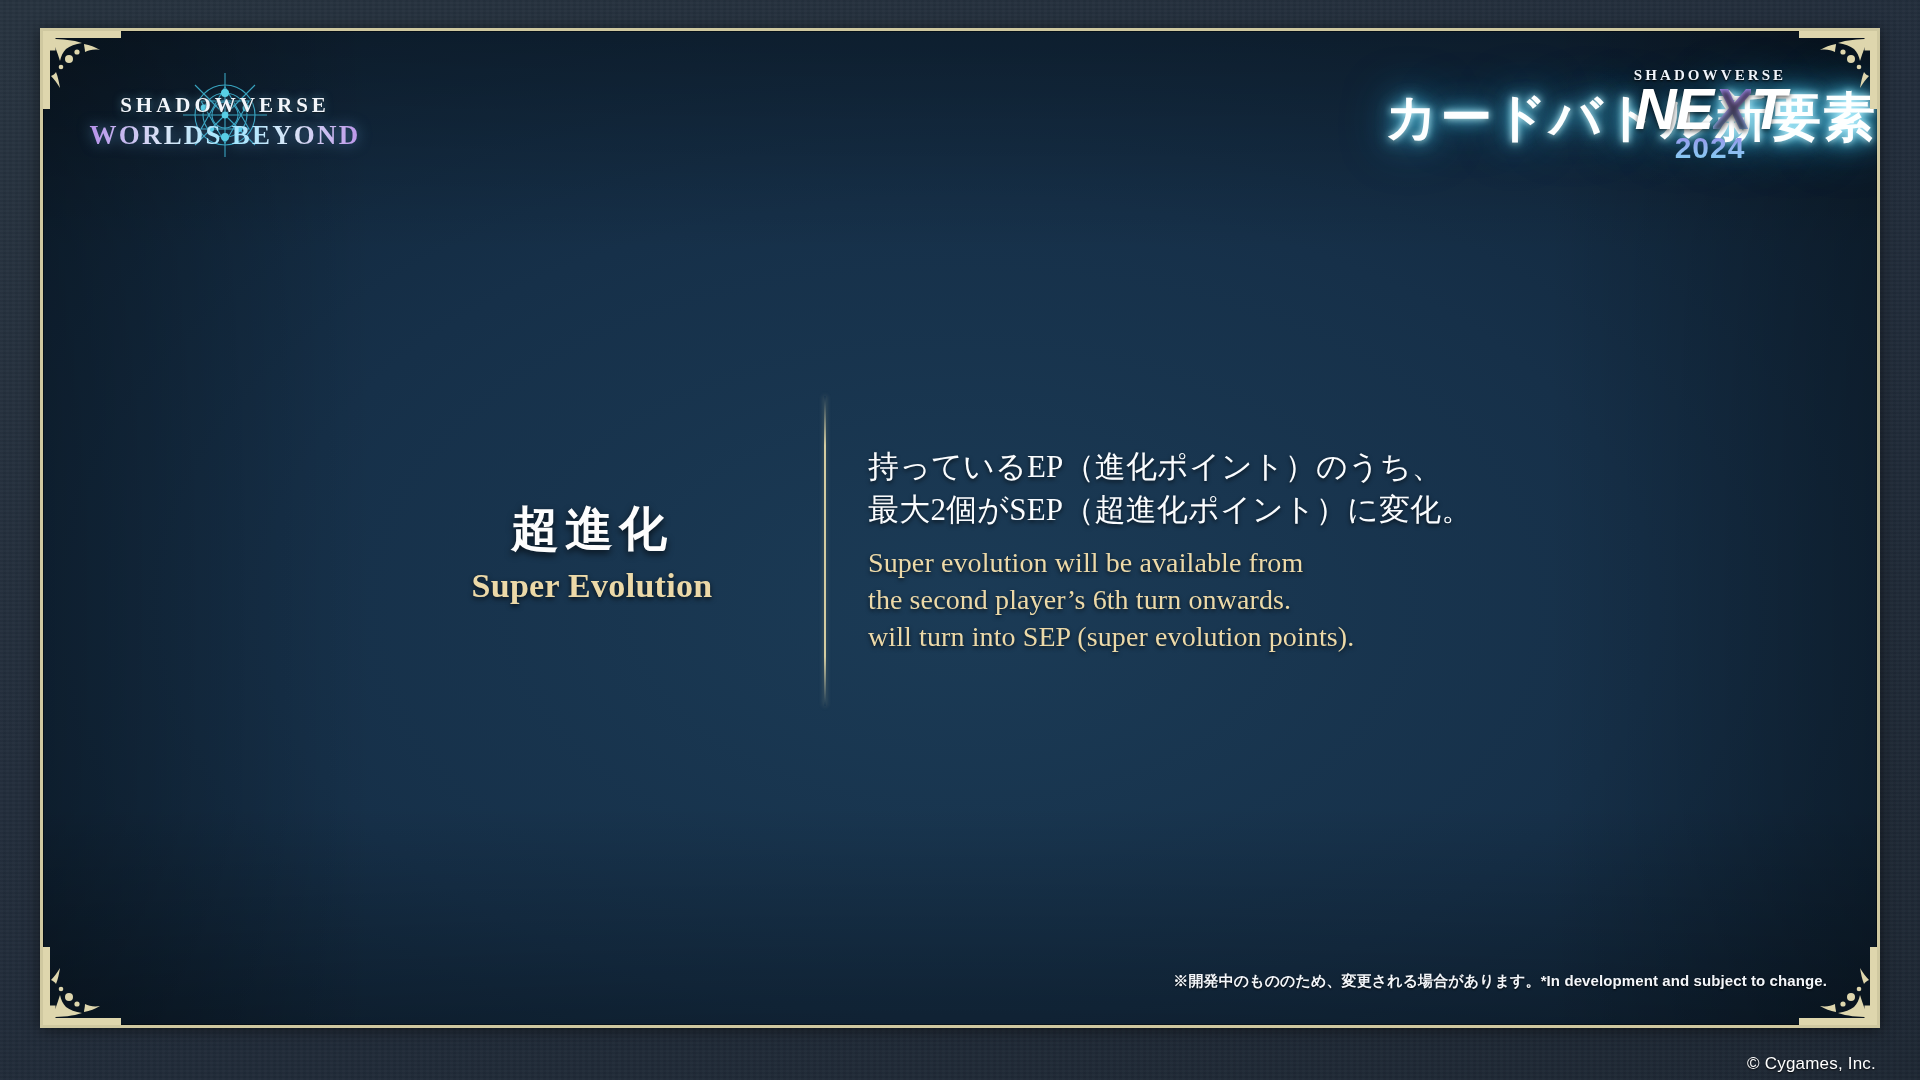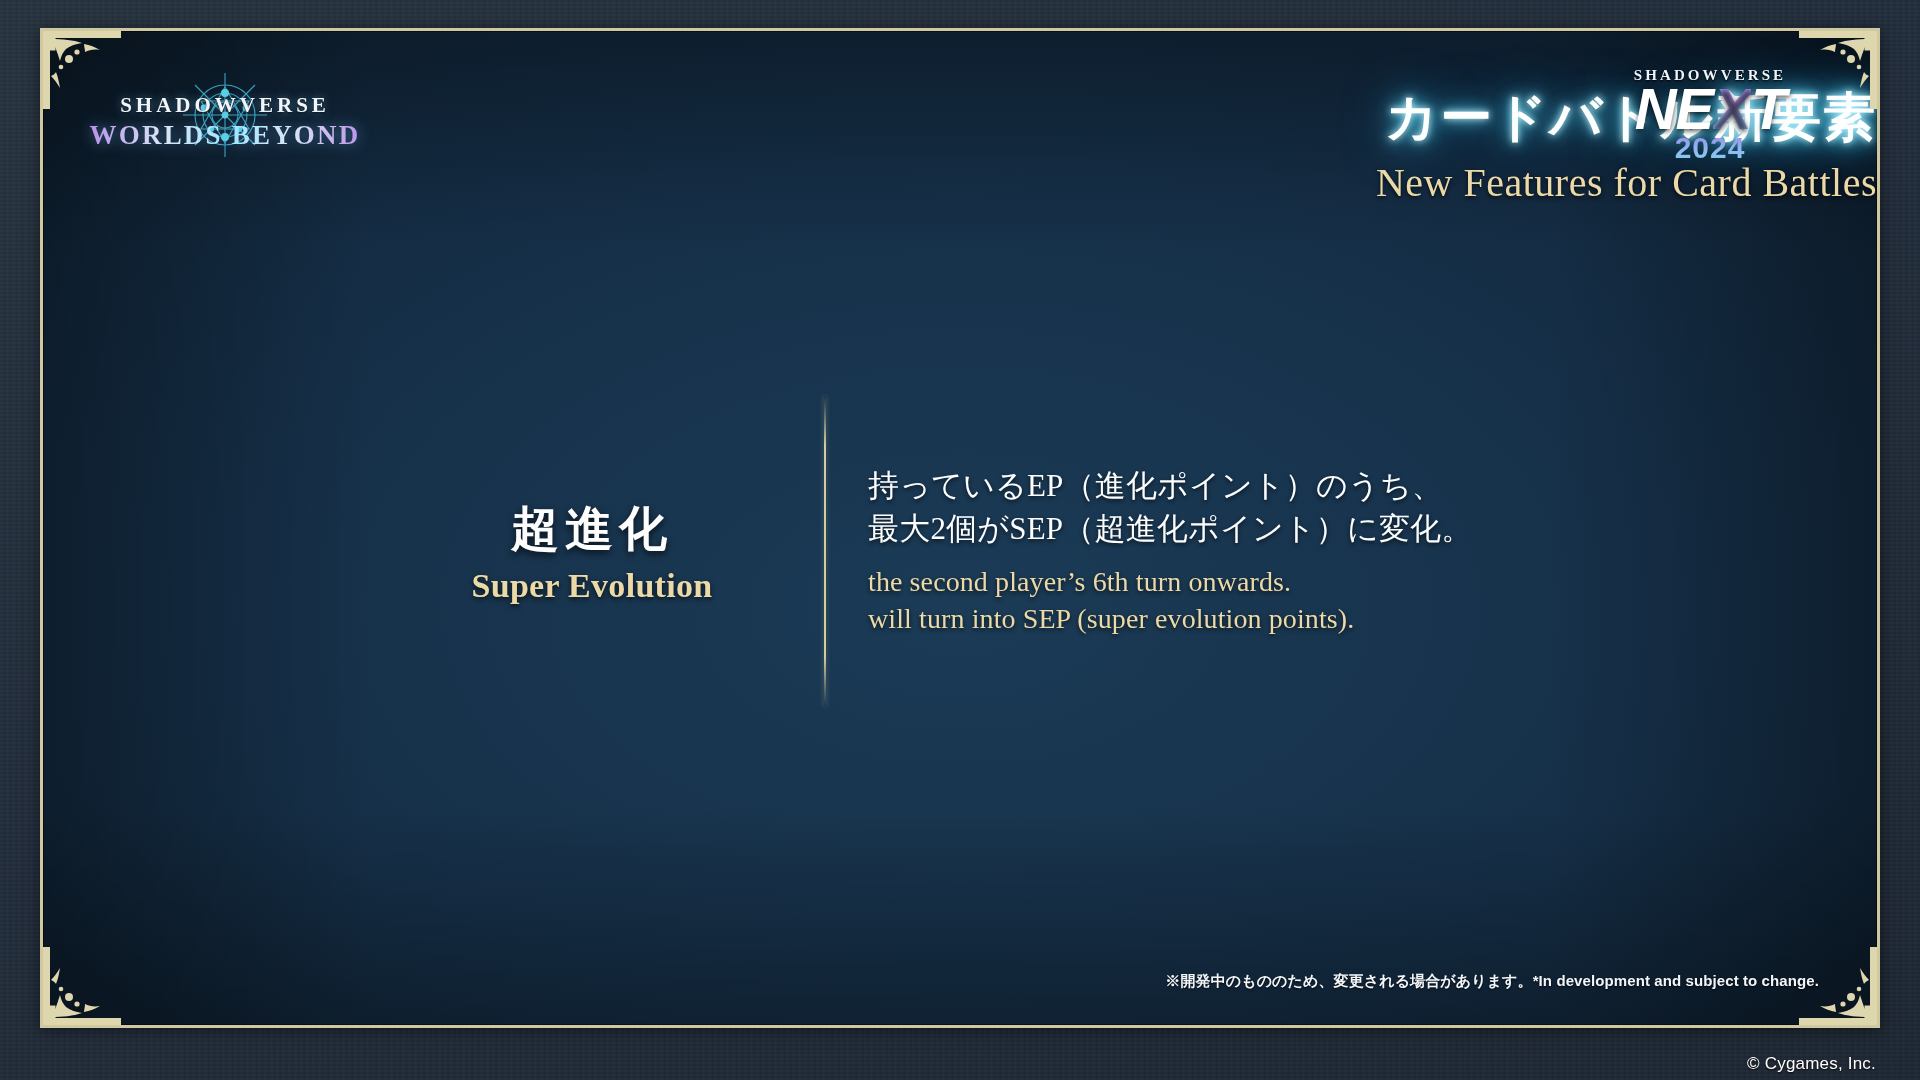--- a/index.html
+++ b/index.html
@@ -150,21 +150,21 @@
   .desc-en{ margin-top:12px; }
   .desc-en p{
     font-family:"Liberation Serif", serif;
     font-size:28px; line-height:1.33; color:#ecd9a8; letter-spacing:.1px;
     text-shadow:0 2px 4px rgba(0,0,0,.65);
     white-space:nowrap;
   }
 
   
   .disclaimer{
-    position:absolute; right:58px; bottom:34px; z-index:5;
+    position:absolute; right:50px; bottom:34px; z-index:5;
     font-family:"Liberation Sans", sans-serif;
     font-size:15px; font-weight:700; color:#f3f6fa; letter-spacing:.1px;
     text-shadow:0 1px 2px rgba(0,0,0,.8);
   }
   .copyright{
     position:absolute; right:44px; bottom:6px; z-index:7;
     font-family:"Liberation Sans", sans-serif;
     font-size:17px; font-weight:400; color:#ffffff; letter-spacing:.2px;
     text-shadow:0 1px 2px rgba(0,0,0,.85);
     margin-top:8px;
@@ -247,38 +247,38 @@
     </div>
 
     <div class="logo-next">
       <div class="next-sv">SHADOWVERSE</div>
       <div class="next-word"><span>NE</span><span class="x">X</span><span>T</span></div>
       <div class="next-year">2024</div>
     </div>
 
     <div class="title-block">
       <div class="title-jp">カードバトル新要素</div>
-      <div class="title-en">New Features for Card Battles</div>
     </div>
 
     <div class="content">
 
       <div class="feature-name">
         <div class="fn-jp">超進化</div>
         <div class="fn-en">Super Evolution</div>
       </div>
 
       <div class="divider"></div>
 
       <div class="desc">
         <div class="desc-jp">
           <p>持っているEP（進化ポイント）のうち、</p>
           <p>最大2個がSEP（超進化ポイント）に変化。</p>
         </div>
         <div class="desc-en">
+          <p>Super evolution will be available from</p>
           <p>the second player’s 6th turn onwards.</p>
           <p>will turn into SEP (super evolution points).</p>
         </div>
       </div>
 
     </div>
 
     <div class="disclaimer">※開発中のもののため、変更される場合があります。*In development and subject to change.</div>
 
   </div>

